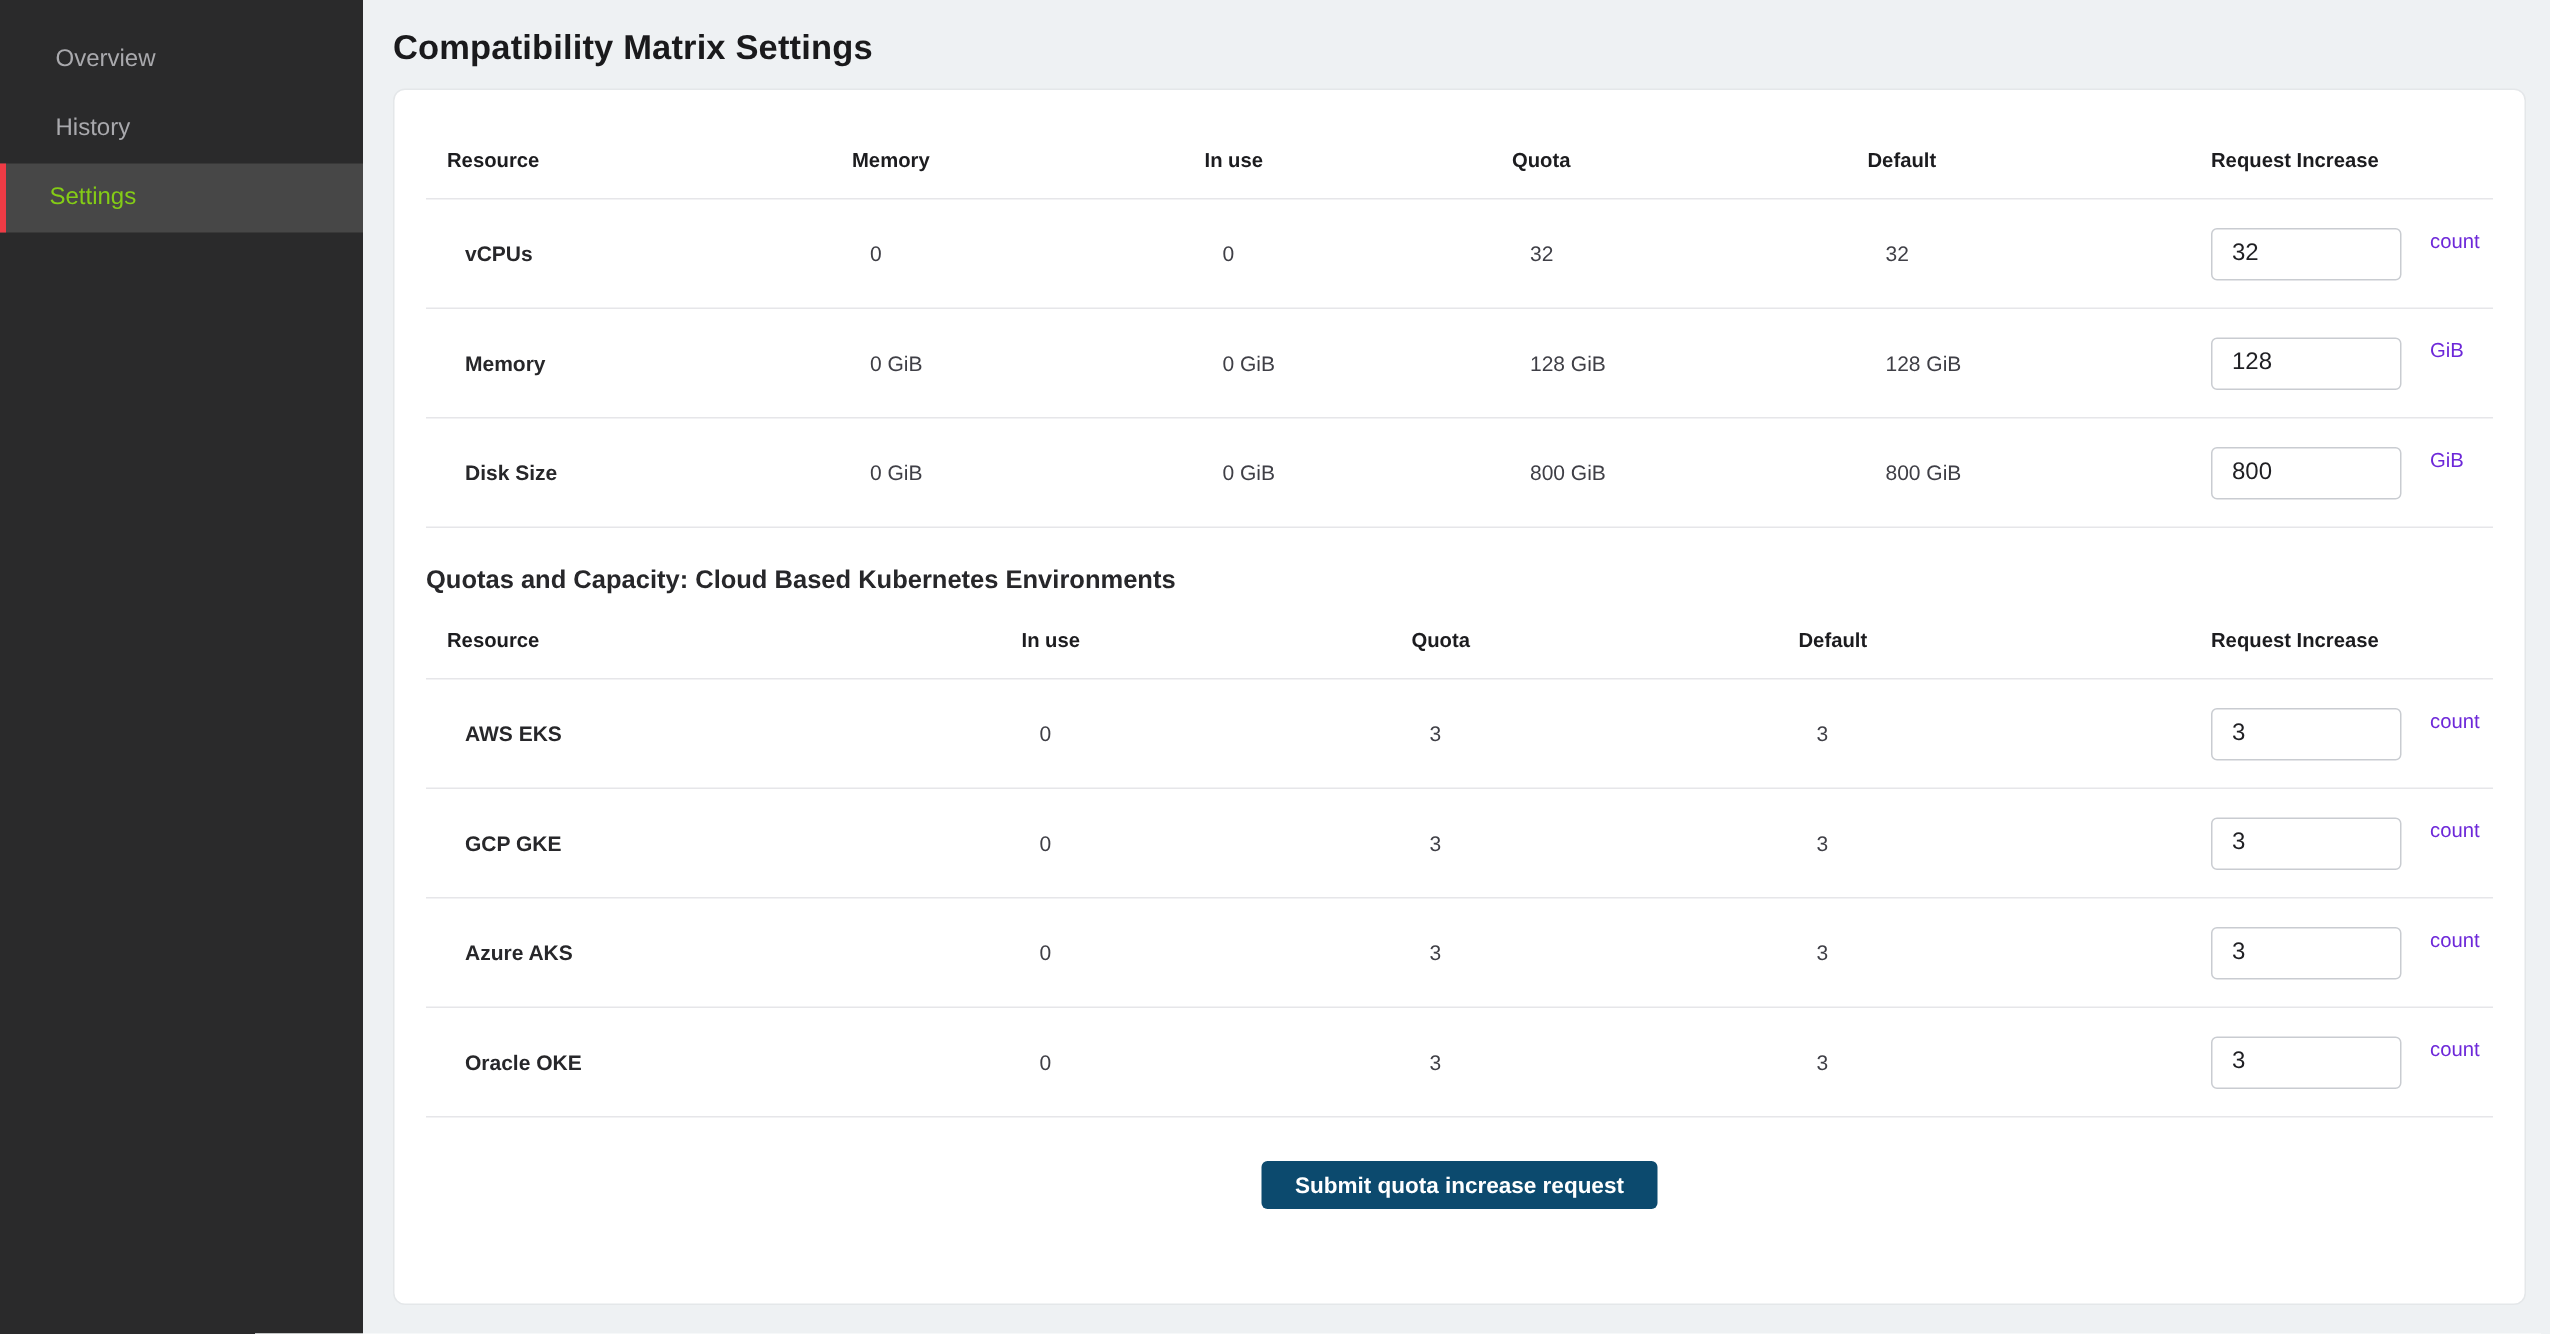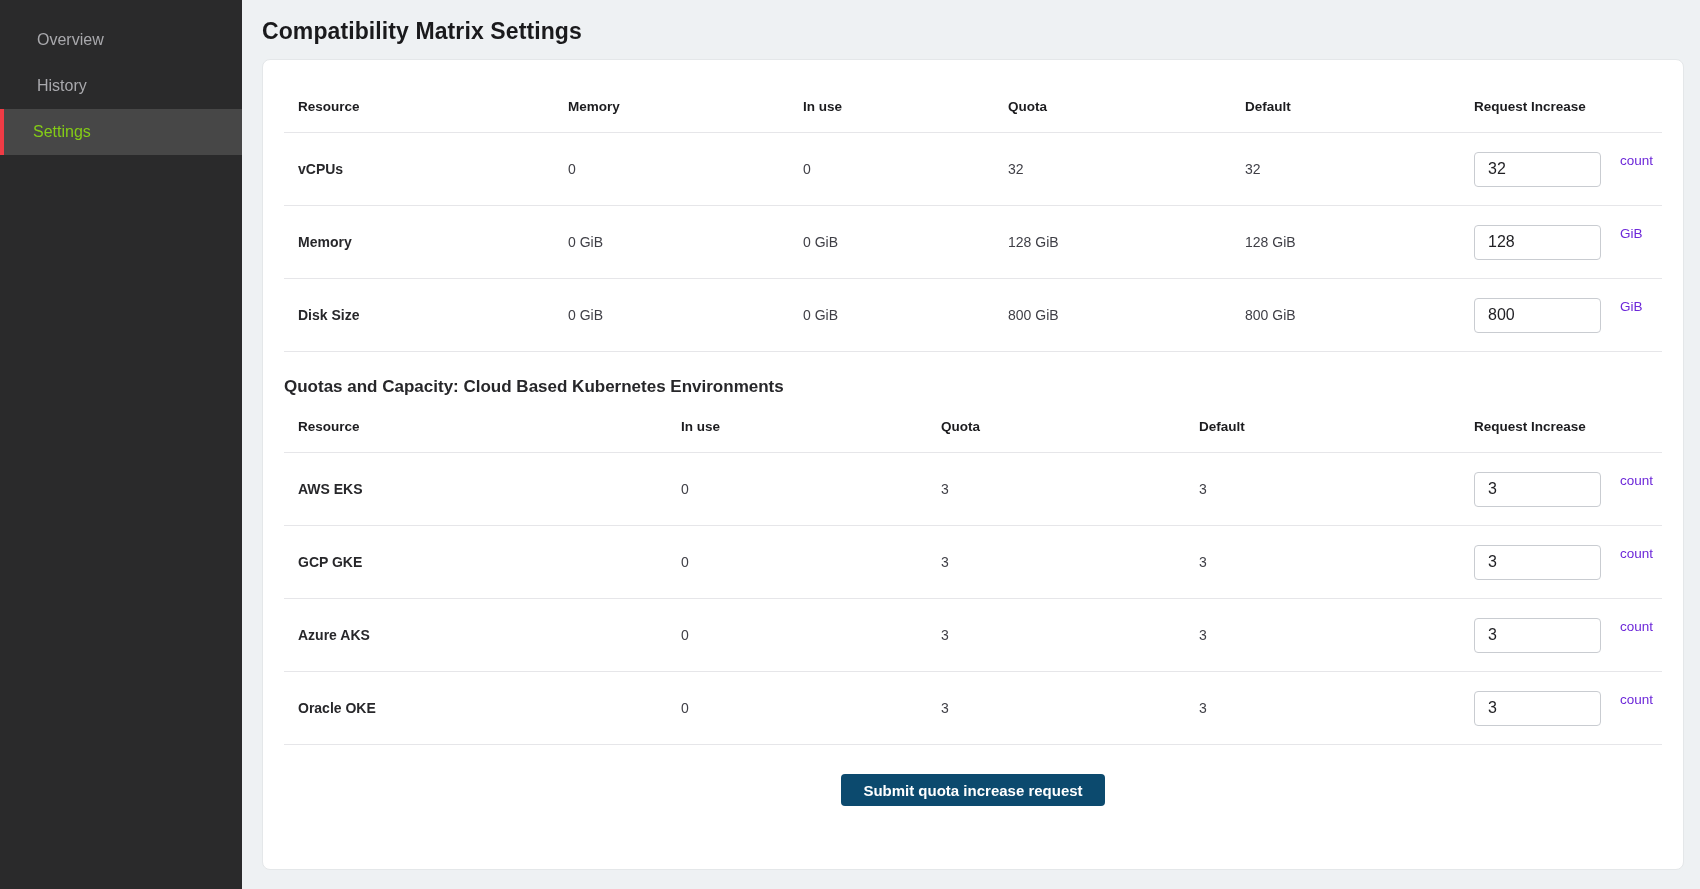--- a/index.html
+++ b/index.html
@@ -71,21 +71,21 @@
     display: grid;
     align-items: center;
     padding-left: 14px;
     border-bottom: 1px solid #e6e6e9;
   }
   .t1 { grid-template-columns: 270px 235px 205px 237px 229px 186px; }
   .t2 { grid-template-columns: 383px 260px 258px 275px 186px; }
   .trow.head { height: 52px; }
   .trow.data { height: 73px; }
   .th { font-size: 13.5px; font-weight: bold; color: #1c1c1f; }
-  .cell { font-size: 14px; color: #3f3f46; }
+  .cell { font-size: 14px; color: #3f3f46; margin-left: 12px; }
   .cell.resource { font-weight: bold; color: #27272a; }
 
   .request-cell { display: flex; align-items: center; gap: 19px; }
   .qty-input {
     width: 127px;
     height: 35px;
     border: 1px solid #c9ccd1;
     border-radius: 4px;
     padding-left: 13px;
     font-size: 16px;

